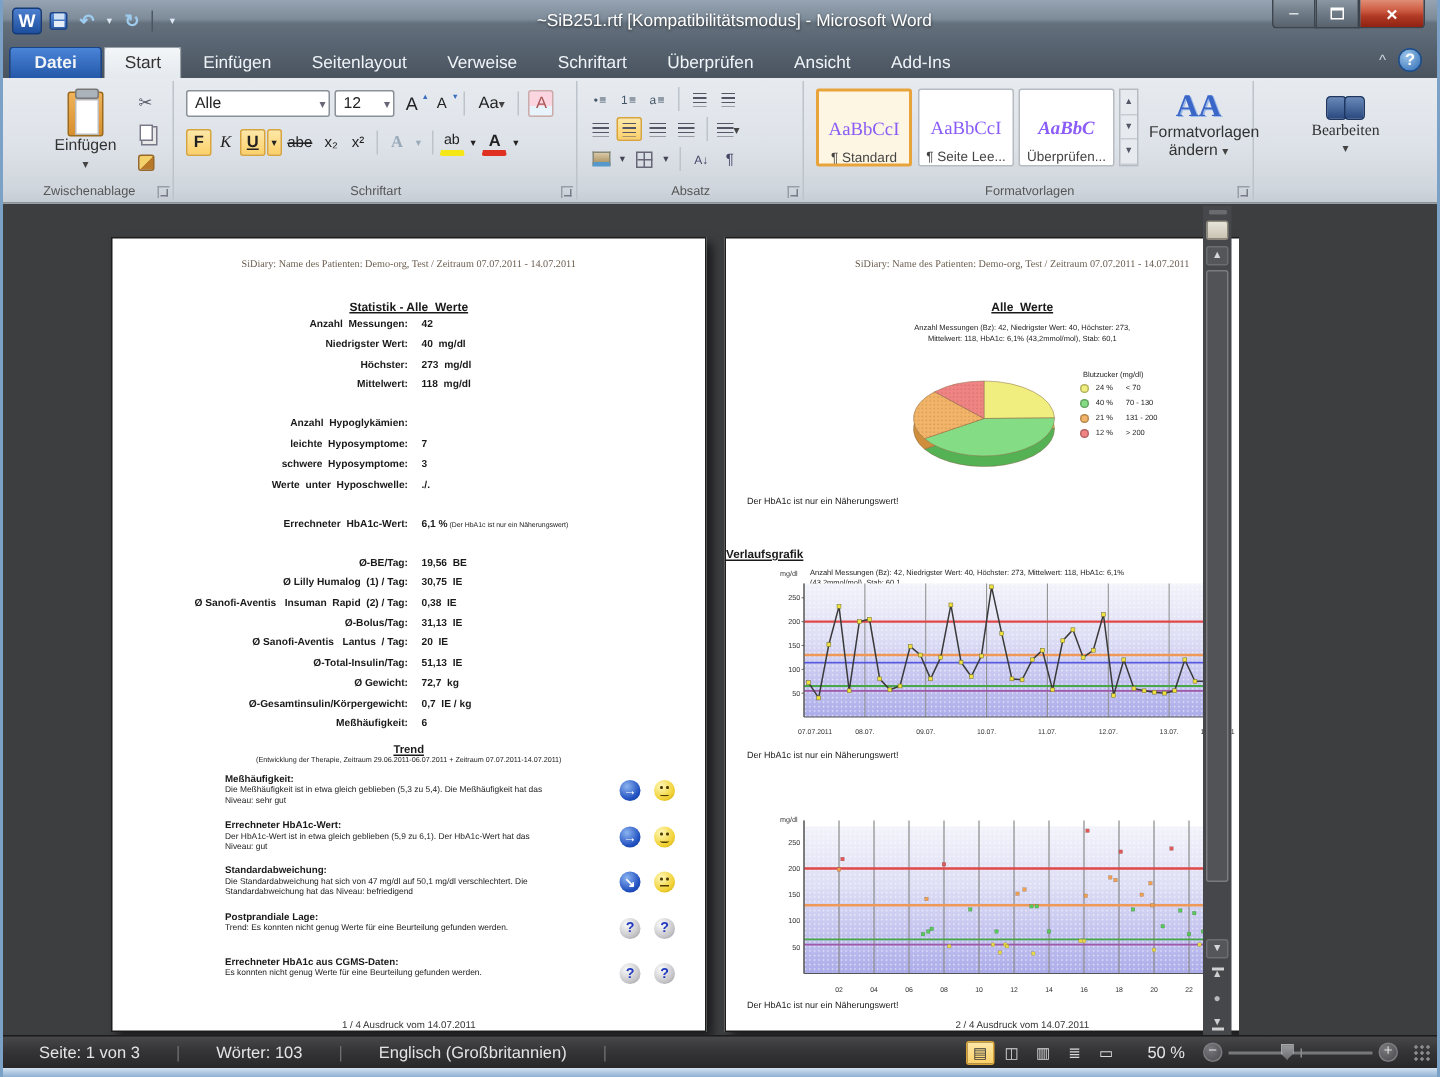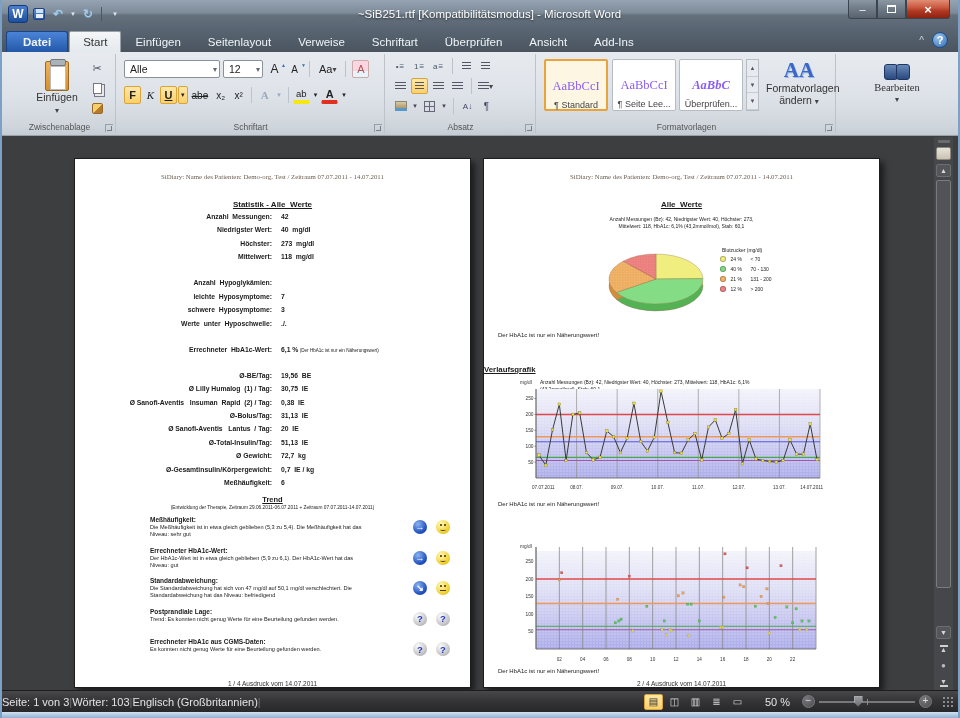--- a/index.html
+++ b/index.html
@@ -127,21 +127,21 @@
   .aa-icon { font-family:"Liberation Serif",serif; font-weight:bold; color:#3a66c8; font-size:21px;
     text-shadow:1px 1px 0 #9ab8e8; line-height:24px; }
   .g-edit { left:836px; width:118px; border-right:none; }
   .binoc { width:26px; height:14px; margin:10px auto 4px; position:relative; }
   .binoc:before,.binoc:after { content:""; position:absolute; top:0; width:12px; height:14px;
     background:linear-gradient(180deg,#6888b8,#2a4a80); border:1px solid #1c3664; border-radius:3px; }
   .binoc:before{ left:0; } .binoc:after{ right:0; }
   .edit-label { text-align:center; font-size:10.5px; color:#333;font-family:Liberation Serif, serif; }
 
   
-  .docarea { position:absolute; left:0; top:137px; width:956px; height:553px; background:#3d3e40; overflow:hidden; }
+  .docarea { position:absolute; left:0; top:137px; width:824px; height:553px; background:#3d3e40; overflow:hidden; }
   .page { position:absolute; top:21px; width:397px; height:530px; background:#fff;
     border:1px solid #1d1d1d; box-shadow:4px 4px 6px rgba(0,0,0,.55); overflow:hidden; color:#1a1a1a; }
   #left-page { left:72px; } #right-page { left:481px; }
   .doc-header { position:absolute; top:14px; left:0; right:0; text-align:center;
     font-family:"Liberation Serif",serif; font-size:6.8px; color:#6b5d4f; }
   .doc-title { position:absolute; top:41px; left:0; right:0; text-align:center;
     font-size:8px; font-weight:bold; text-decoration:underline; white-space:pre; }
   .doc-footer { position:absolute; top:521px; left:0; right:0; text-align:center; font-size:6.5px; color:#333; }
 
   .stats { position:absolute; top:54px; left:0; width:397px; }
@@ -203,21 +203,21 @@
     border:1px solid #7a7b7e; border-radius:2px; }
   .nav-btn { width:15px; height:14px; margin-top:3px; color:#cfd0d2; font-size:7px; display:flex;
     flex-direction:column; align-items:center; justify-content:center; line-height:6px; }
   .nav-btn .bar { width:8px; height:1.2px; background:#cfd0d2; }
   .ball-btn { font-size:8px; color:#b8b9bc; }
 
   
   .statusbar { position:absolute; left:0; top:690px; width:956px; height:22px;
     background:linear-gradient(180deg,#48484b 0%,#353538 45%,#28282b 100%);
     border-top:1px solid #1c1c1e; display:flex; align-items:center; color:#e4e4e6; font-size:11px; }
-  .sb-seg { padding:0 0; }
+  .sb-seg { padding:0 24px; }
   .sb-sep { color:#6e6e72; }
   .sb-right { margin-left:auto; display:flex; align-items:center; gap:4px; padding-right:4px; }
   .vbtn { width:19px; height:16px; display:flex; align-items:center; justify-content:center;
     font-size:10px; color:#d8d8da; border:1px solid transparent; border-radius:2px; }
   .vbtn.on { background:linear-gradient(180deg,#fde8a8,#fcd06a); border-color:#d9a43a; color:#333; }
   .zoom-text { padding:0 8px 0 14px; }
   .zslider { display:flex; align-items:center; width:130px; position:relative; height:16px; }
   .zbtn { width:13px; height:13px; border-radius:50%; background:radial-gradient(circle at 35% 30%,#7a7a7e,#4a4a4e);
     border:1px solid #7c7c80; color:#ddd; font-size:10px; line-height:10px; text-align:center; flex:none; }
   .ztrack { flex:1; height:2px; background:#77787b; margin:0 4px; position:relative; }

